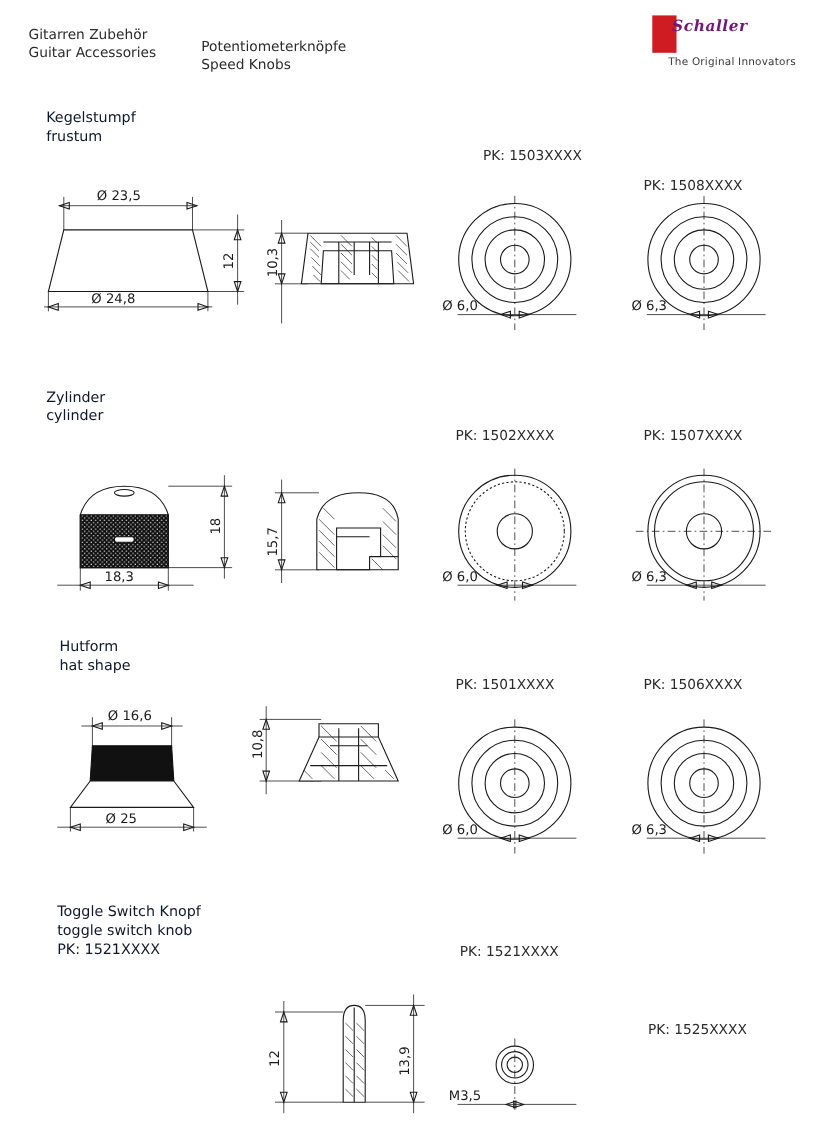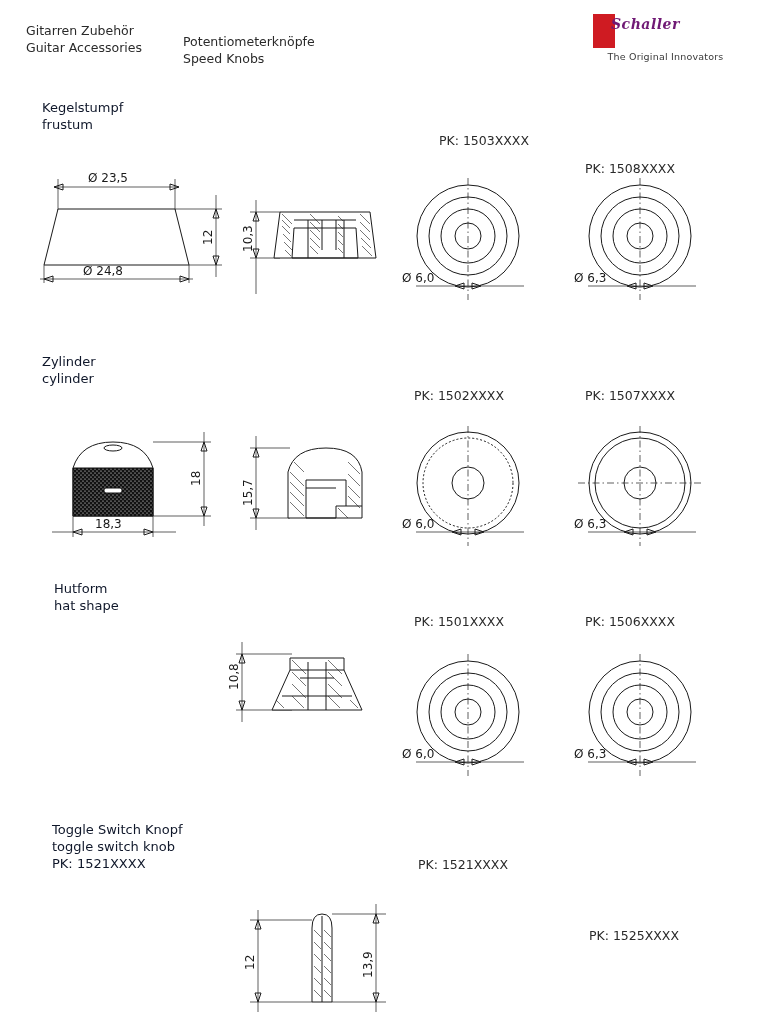--- a/index.html
+++ b/index.html
@@ -261,20 +261,42 @@
   </div>
 
   <div class="sect-title" style="top:580px;left:54px;">
     <div>Hutform</div>
     <div>hat shape</div>
   </div>
 
   <div class="pk" style="top:614px;left:414px;">PK: 1501XXXX</div>
   <div class="pk" style="top:614px;left:585px;">PK: 1506XXXX</div>
 
+  <div class="blk" style="top:638px;left:26px;">
+    <svg width="200" height="130" viewBox="0 0 200 130">
+
+      <line class="thin" x1="48" y1="22" x2="140" y2="22"></line>
+      <path class="ln" d="M58 22 l9 -3 v6 z" fill="#1a1a1a"></path>
+      <path class="ln" d="M130 22 l-9 -3 v6 z" fill="#1a1a1a"></path>
+      <text class="dimtxt" x="72" y="17">Ø 16,6</text>
+      <line class="thin" x1="58" y1="14" x2="58" y2="42"></line>
+      <line class="thin" x1="130" y1="14" x2="130" y2="42"></line>
+
+      <path d="M58 40 L130 40 L132 72 L56 72 Z" fill="#111" stroke="#111" stroke-width="1"></path>
+
+      <path class="lnf" d="M56 72 L132 72 L150 96 L38 96 Z"></path>
+
+      <line class="thin" x1="38" y1="96" x2="38" y2="118"></line>
+      <line class="thin" x1="150" y1="96" x2="150" y2="118"></line>
+      <line class="thin" x1="26" y1="114" x2="162" y2="114"></line>
+      <path class="ln" d="M38 114 l9 -3 v6 z" fill="#1a1a1a"></path>
+      <path class="ln" d="M150 114 l-9 -3 v6 z" fill="#1a1a1a"></path>
+      <text class="dimtxt" x="70" y="110">Ø 25</text>
+    </svg>
+  </div>
 
   <div class="blk" style="top:630px;left:222px;">
     <svg width="175" height="125" viewBox="0 0 175 125">
 
       <line class="thin" x1="14" y1="24" x2="70" y2="24"></line>
       <line class="thin" x1="14" y1="80" x2="70" y2="80"></line>
       <line class="thin" x1="20" y1="12" x2="20" y2="92"></line>
       <path class="ln" d="M20 24 l-3 9 h6 z" fill="#1a1a1a"></path>
       <path class="ln" d="M20 80 l-3 -9 h6 z" fill="#1a1a1a"></path>
       <text class="dimtxt" x="16" y="60" transform="rotate(-90 16 60)">10,8</text>
@@ -367,15 +389,27 @@
         <line x1="88" y1="30" x2="95" y2="37"></line>
           <line x1="88" y1="42" x2="95" y2="49"></line>
         <line x1="88" y1="54" x2="95" y2="61"></line>
           <line x1="88" y1="66" x2="95" y2="73"></line>
         <line x1="88" y1="78" x2="95" y2="85"></line>
           <line x1="88" y1="90" x2="95" y2="97"></line>
       </g>
     </svg>
   </div>
 
+  <div class="blk" style="top:940px;left:394px;">
+    <svg width="160" height="90" viewBox="0 0 160 90">
+      <circle class="lnf" cx="74" cy="28" r="17"></circle>
+      <circle class="ln" cx="74" cy="28" r="12"></circle>
+      <circle class="lnf" cx="74" cy="28" r="7"></circle>
+      <line class="dash" x1="74" y1="4" x2="74" y2="72"></line>
+      <line class="thin" x1="22" y1="64" x2="130" y2="64"></line>
+      <path class="ln" d="M66 64 l9 -3 v6 z" fill="#1a1a1a"></path>
+      <path class="ln" d="M82 64 l-9 -3 v6 z" fill="#1a1a1a"></path>
+      <text class="dimtxt" x="14" y="60">M3,5</text>
+    </svg>
+  </div>
 
 
 </div>
 
 </body></html>

